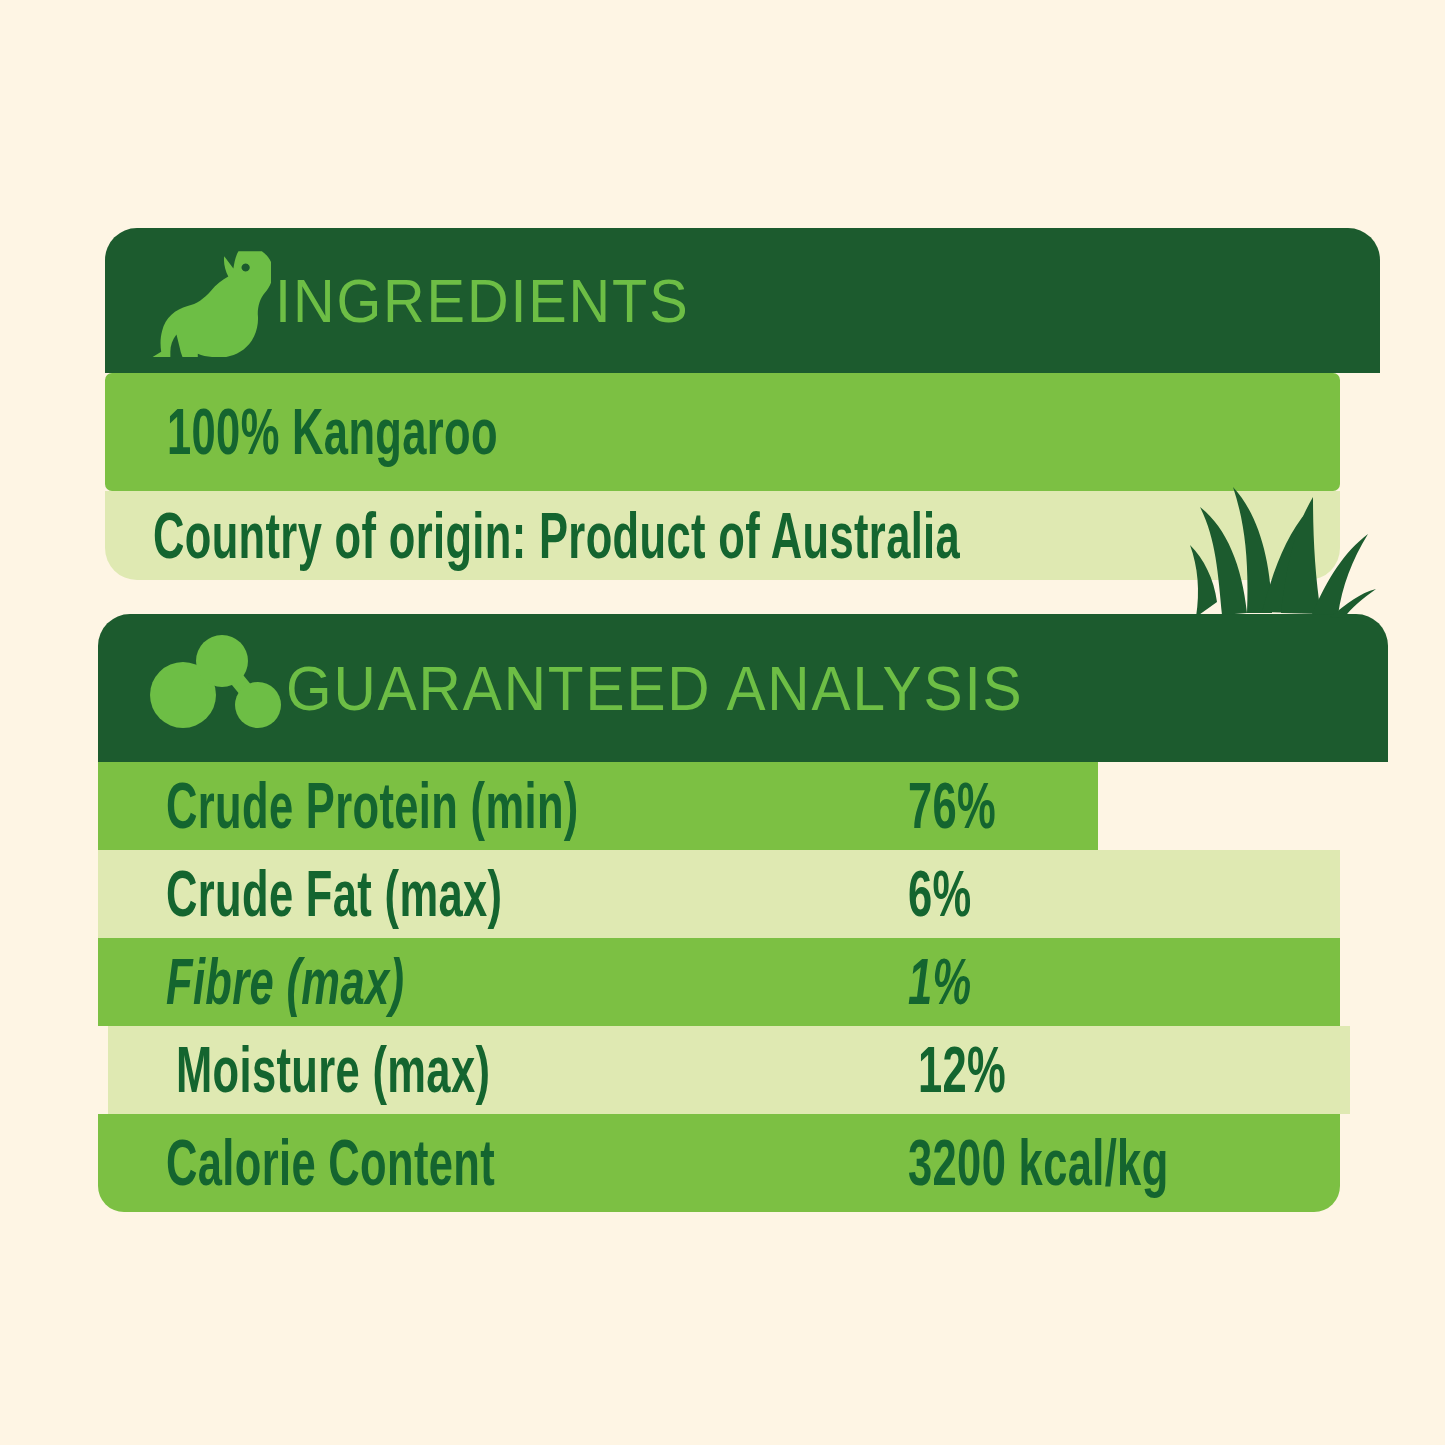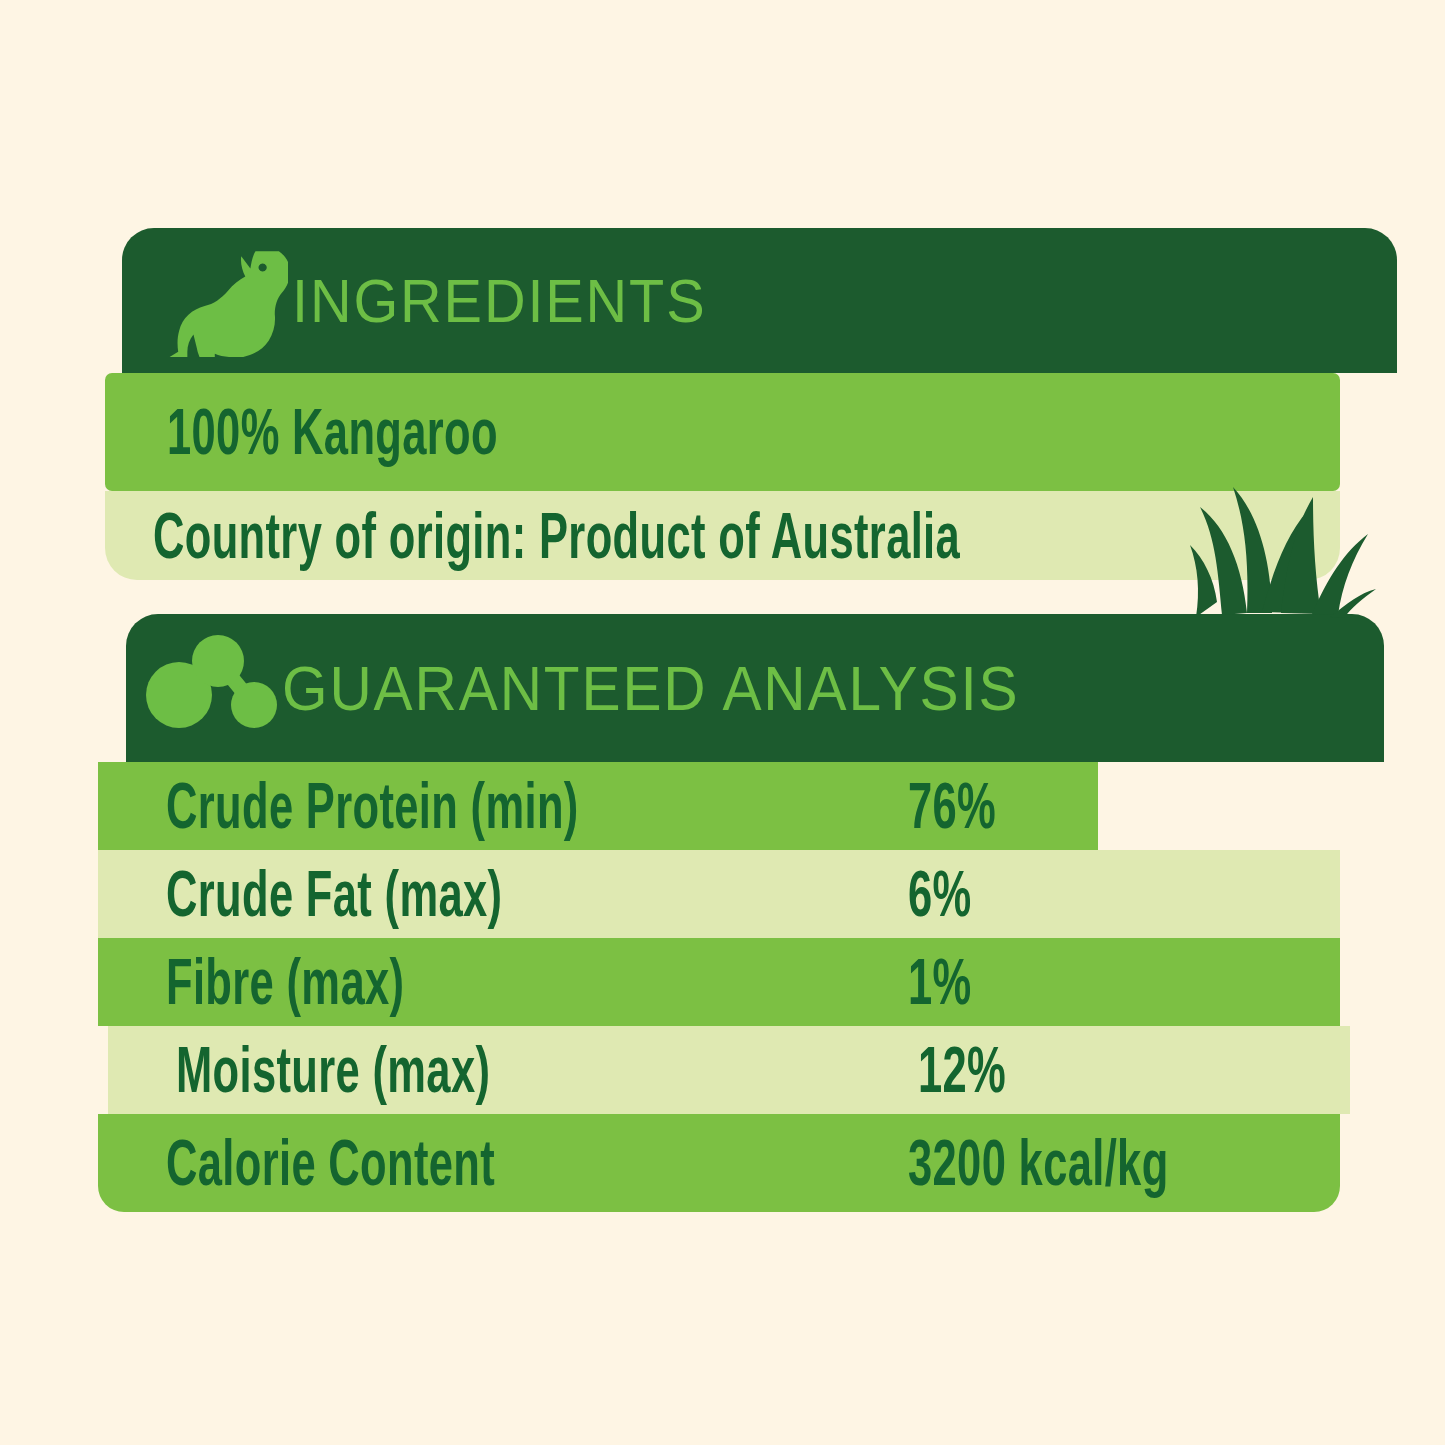--- a/index.html
+++ b/index.html
@@ -95,21 +95,21 @@
     pointer-events: none;
   }
 </style>
 </head>
 <body>
 
 <div class="label-wrap">
 
   <div class="panel">
 
-    <div class="hdr" style="left:122px; top:228px; width:1235px; height:145px; border-radius:32px 32px 0 0; padding-left:40px;">
+    <div class="hdr" style="left:105px; top:228px; width:1235px; height:145px; border-radius:32px 32px 0 0; padding-left:40px;">
       <span class="icon-box" style="width:130px;height:120px;">
         <svg viewBox="0 0 120 110" width="122" height="112" aria-hidden="true">
           <path fill="#6DBE45" d="M88 6 c-3 5 -4 11 -5 17 l-9 -12 c-1 7 1 14 4 20
                  c-6 3 -12 8 -17 14 c-7 8 -14 13 -23 15 c-12 3 -22 12 -25 24
                  c-2 7 -2 14 -1 21 l-15 9 c-4 2 -3 7 2 7 l22 0 l0 -16
                  c0 -6 2 -12 6 -17 l3 12 c1 6 3 11 6 16 l0 5 l-4 0 c-4 0 -4 6 0 6
                  l16 0 l0 -20 c4 2 9 3 14 3 l0 11 l-4 0 c-4 0 -4 6 0 6 l63 0
                  c4 0 4 -6 0 -6 l-45 0 l0 -11 c10 -2 19 -7 25 -16
                  c5 -8 7 -17 6 -26 c0 -8 2 -15 7 -21 c5 -6 8 -13 8 -21
                  c0 -8 -4 -15 -11 -20 z M95 26 a4 4 0 1 1 0.1 0 z"></path>
@@ -122,21 +122,21 @@
       <span class="row-text" style="margin-left:62px;">100% Kangaroo</span>
     </div>
 
     <div class="stripe pale" style="left:105px; top:491px; width:1235px; height:89px; border-radius:0 0 32px 32px;justify-content:flex-end;">
       <span class="row-text" style="margin-left:62px;">Country of origin: Product of Australia</span>
     </div>
   </div>
 
   <div class="panel">
 
-    <div class="hdr" style="left:98px; top:614px; width:1242px; height:148px; border-radius:32px 32px 0 0; padding-left:16px;margin-left:28px;">
+    <div class="hdr" style="left:98px; top:614px; width:1242px; height:148px; border-radius:32px 32px 0 0; padding-left:48px;">
       <span class="icon-box" style="width:140px;height:110px;">
         <svg viewBox="0 0 140 110" width="140" height="110" aria-hidden="true">
           <path stroke="#6DBE45" stroke-width="15" stroke-linecap="round" fill="none" d="M37 62 L76 28 L112 72"></path>
           <circle cx="37" cy="62" r="33" fill="#6DBE45"></circle>
           <circle cx="76" cy="28" r="26" fill="#6DBE45"></circle>
           <circle cx="112" cy="72" r="23" fill="#6DBE45"></circle>
         </svg>
       </span>
       <span class="hdr-title" style="font-size:63px;">GUARANTEED ANALYSIS</span>
     </div>
@@ -144,21 +144,21 @@
     <div class="stripe green" style="left:98px; top:762px; width:1000px; height:88px;">
       <span class="row-text" style="margin-left:68px;">Crude Protein (min)</span>
       <span class="row-value" style="left:810px;">76%</span>
     </div>
 
     <div class="stripe pale" style="left:98px; top:850px; width:1242px; height:88px;">
       <span class="row-text" style="margin-left:68px;">Crude Fat (max)</span>
       <span class="row-value" style="left:810px;">6%</span>
     </div>
 
-    <div class="stripe green" style="left:98px; top:938px; width:1242px; height:88px;">
+    <div class="stripe green" style="left:98px; top:938px; width:1242px; height:88px;font-style:italic;">
       <span class="row-text" style="margin-left:68px;">Fibre (max)</span>
       <span class="row-value" style="left:810px;">1%</span>
     </div>
 
     <div class="stripe pale" style="left:108px; top:1026px; width:1242px; height:88px;">
       <span class="row-text" style="margin-left:68px;">Moisture (max)</span>
       <span class="row-value" style="left:810px;">12%</span>
     </div>
 
     <div class="stripe green" style="left:98px; top:1114px; width:1242px; height:98px; border-radius:0 0 26px 26px;">

